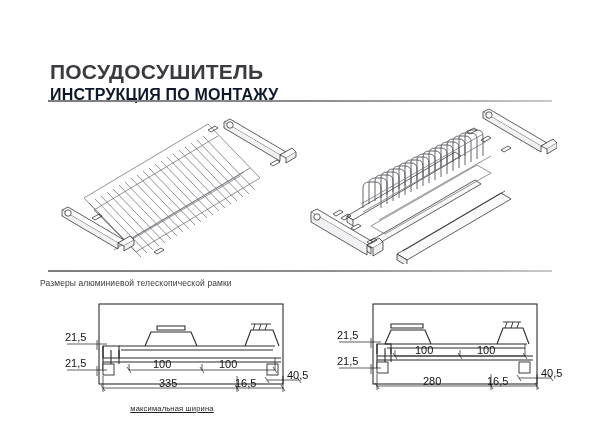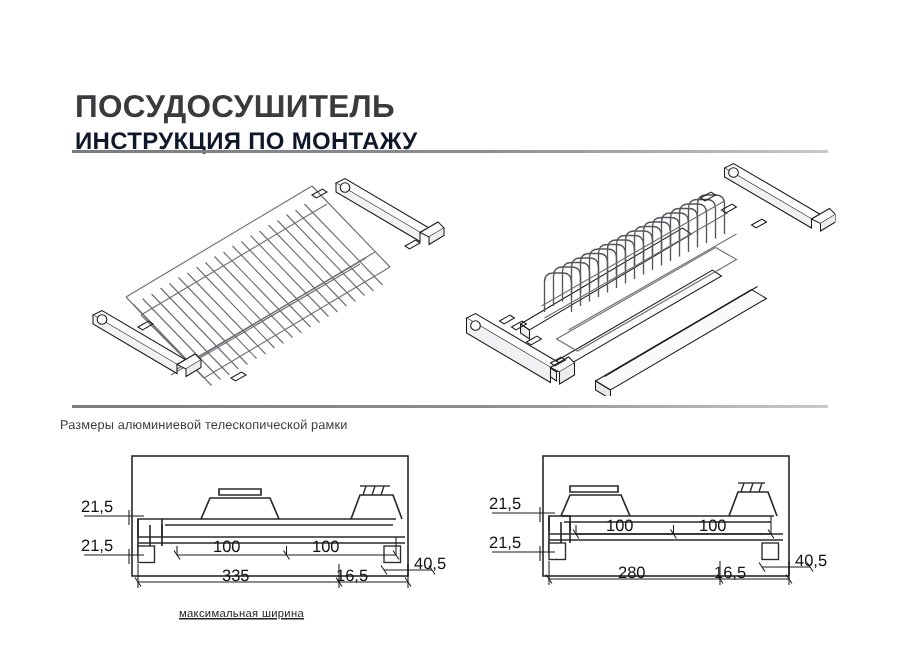--- a/index.html
+++ b/index.html
@@ -61,21 +61,21 @@
   }
 
   
   .illus {
     position: absolute;
   }
   #illus-left  { left: 48px;  top: 106px; width: 250px; height: 158px; }
   #illus-right { left: 305px; top: 104px; width: 252px; height: 160px; }
 
   
-  .dim-panel { position: absolute; top: 300px; width: 270px; height: 125px; }
+  .dim-panel { position: absolute; top: 300px; width: 270px; height: 125px; margin-left: 11px; }
   #dim-left  { left: 48px; }
   #dim-right { left: 318px; }
 
   .dim-caption {
     position: absolute;
     top: 104px;
     width: 100%;
     text-align: center;
     font-size: 7.5px;
     color: #222225;

